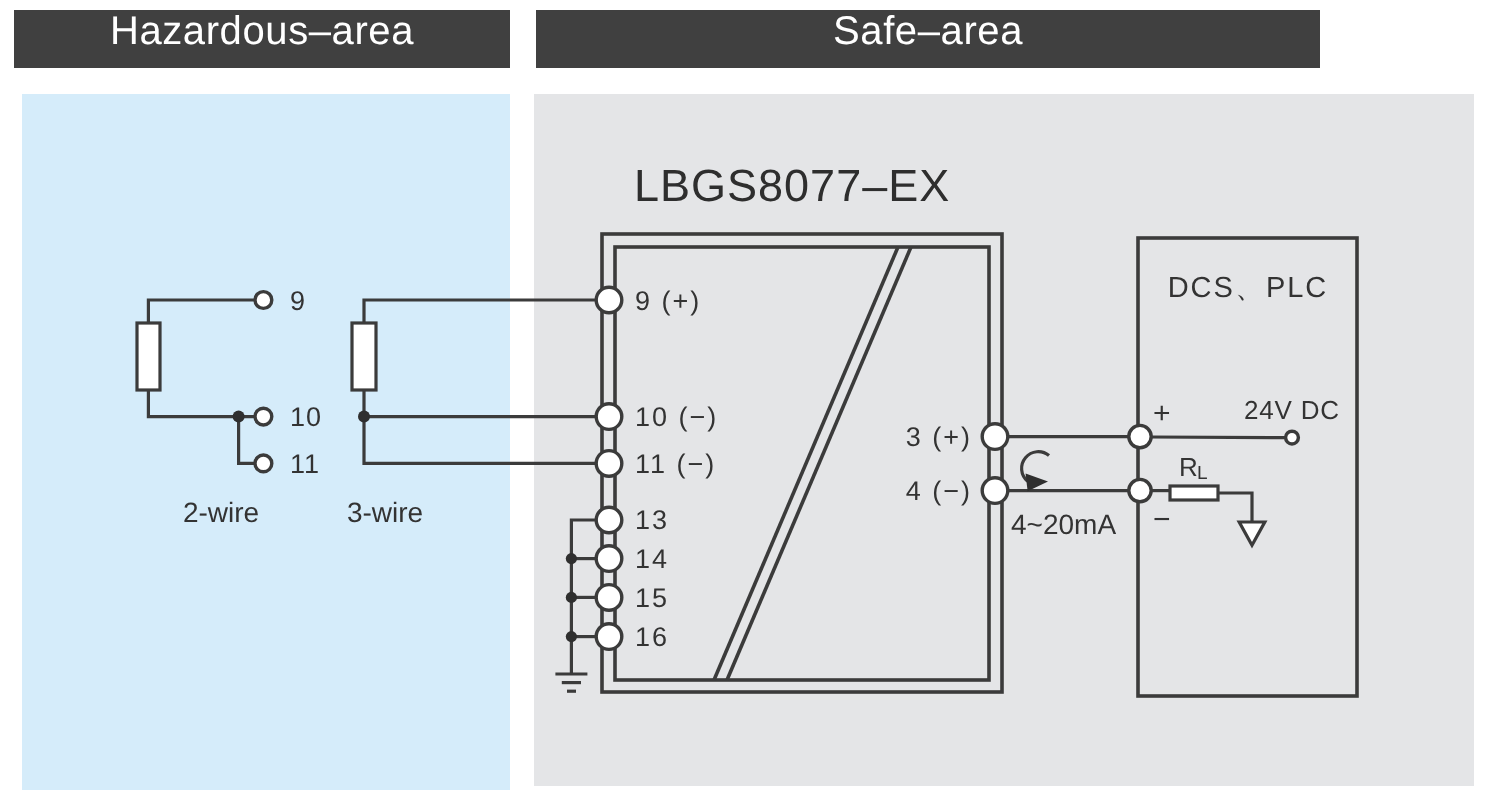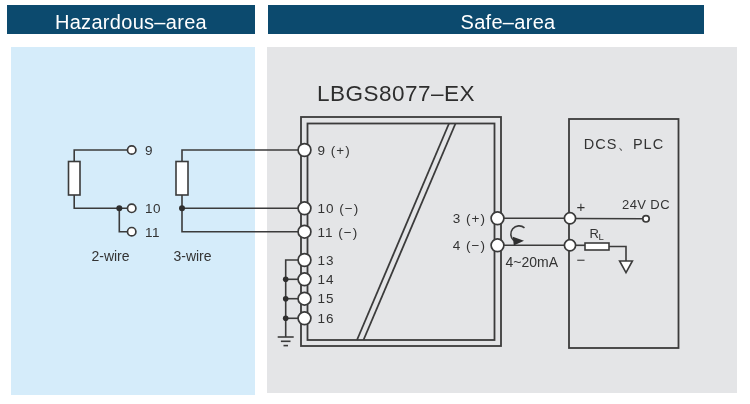--- a/index.html
+++ b/index.html
@@ -1,26 +1,26 @@
 <!DOCTYPE html>
 <html><head>
 <meta charset="utf-8">
 <style>
   html,body{margin:0;padding:0;background:#ffffff;}
   .stage{
     position:relative;width:750px;height:404px;background:#ffffff;overflow:hidden;
     font-family:"Liberation Sans",sans-serif;
   }
   .hdr{
-    position:absolute;top:5px;height:29px;background:#0c4a6e;color:#fff;
-    display:flex;align-items:flex-end;justify-content:center;
+    position:absolute;top:5px;height:29px;background:#404040;color:#fff;
+    display:flex;align-items:flex-start;justify-content:center;
     font-size:20px;letter-spacing:.3px;
   }
   .hdr-haz{left:7px;width:248px;}
-  .hdr-safe{left:268px;width:392px;padding-left:44px;}
+  .hdr-safe{left:268px;width:392px;}
   .panel{position:absolute;top:47px;}
   .panel-haz{left:11px;width:244px;height:348px;background:#d5ecfa;}
   .panel-safe{left:267px;width:470px;height:346px;background:#e4e5e7;}
   svg.diagram{position:absolute;left:0;top:0;}
   svg text{fill:#333333;font-family:"Liberation Sans",sans-serif;}
   .ln{stroke:#3b3b3b;stroke-width:1.6;fill:none;}
   .box{stroke:#3b3b3b;stroke-width:1.8;fill:none;}
   .comp{stroke:#3b3b3b;stroke-width:1.6;fill:#ffffff;}
   .term{stroke:#3b3b3b;stroke-width:1.7;fill:#ffffff;}
   .dot{fill:#2f2f2f;stroke:none;}

